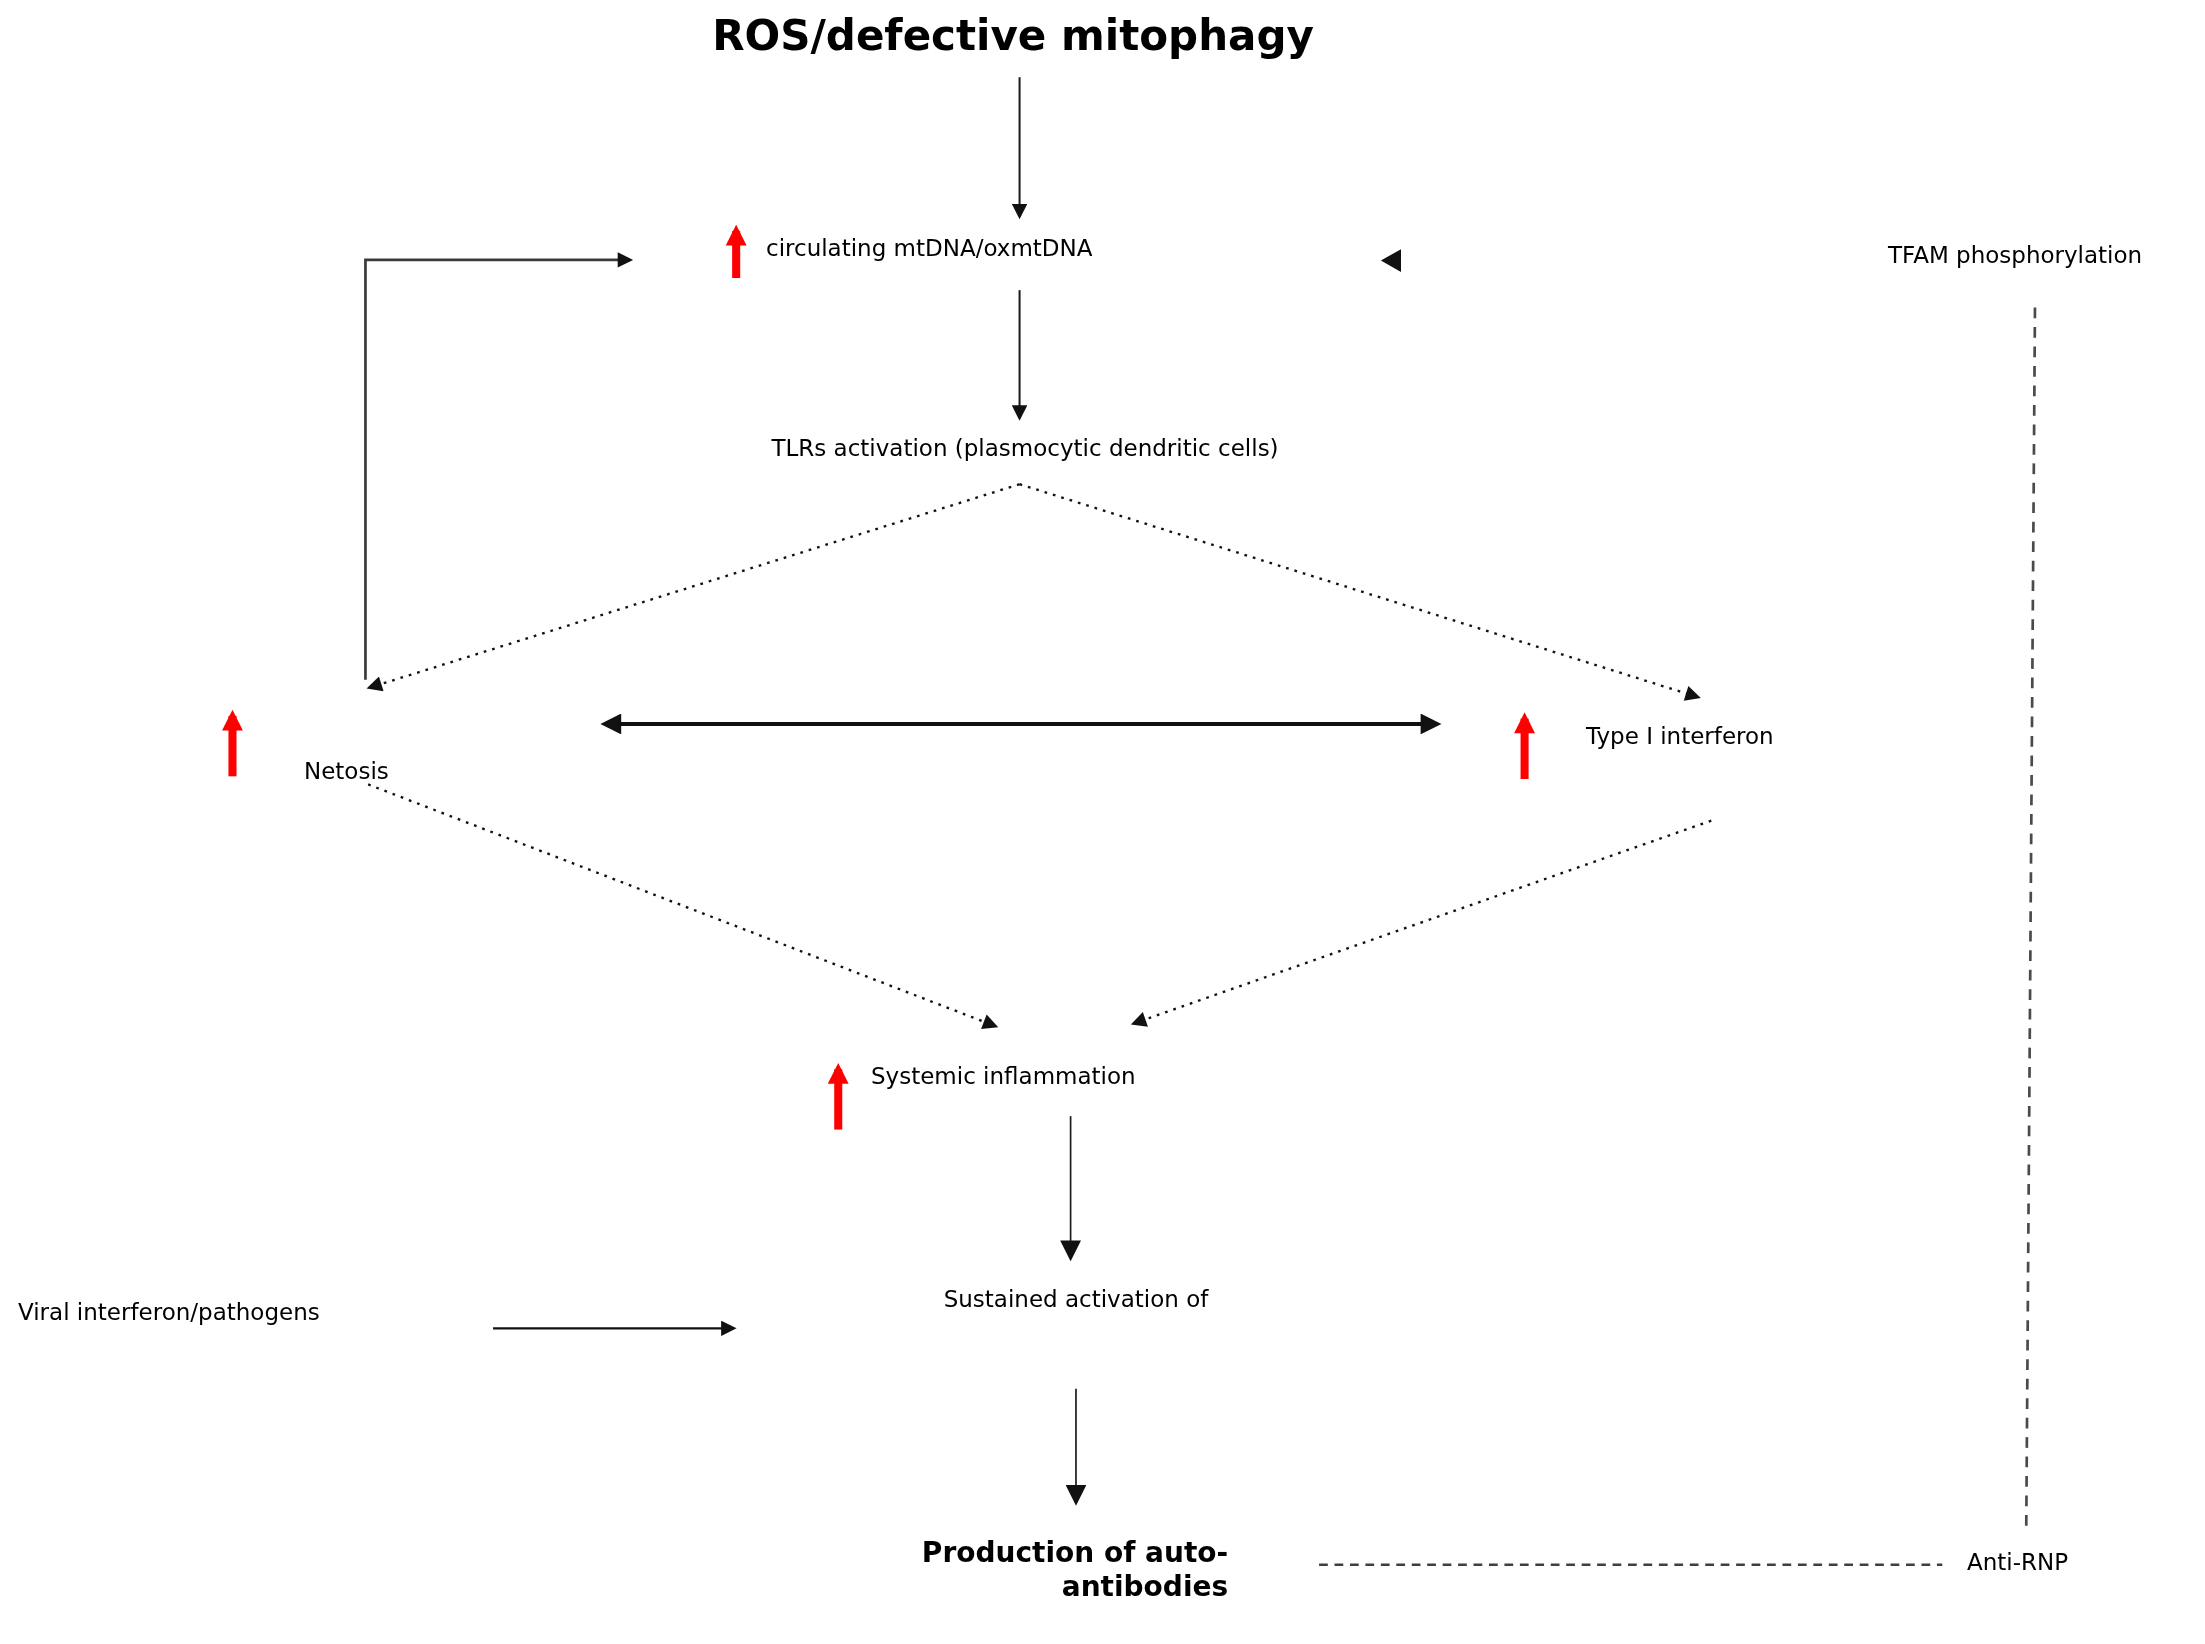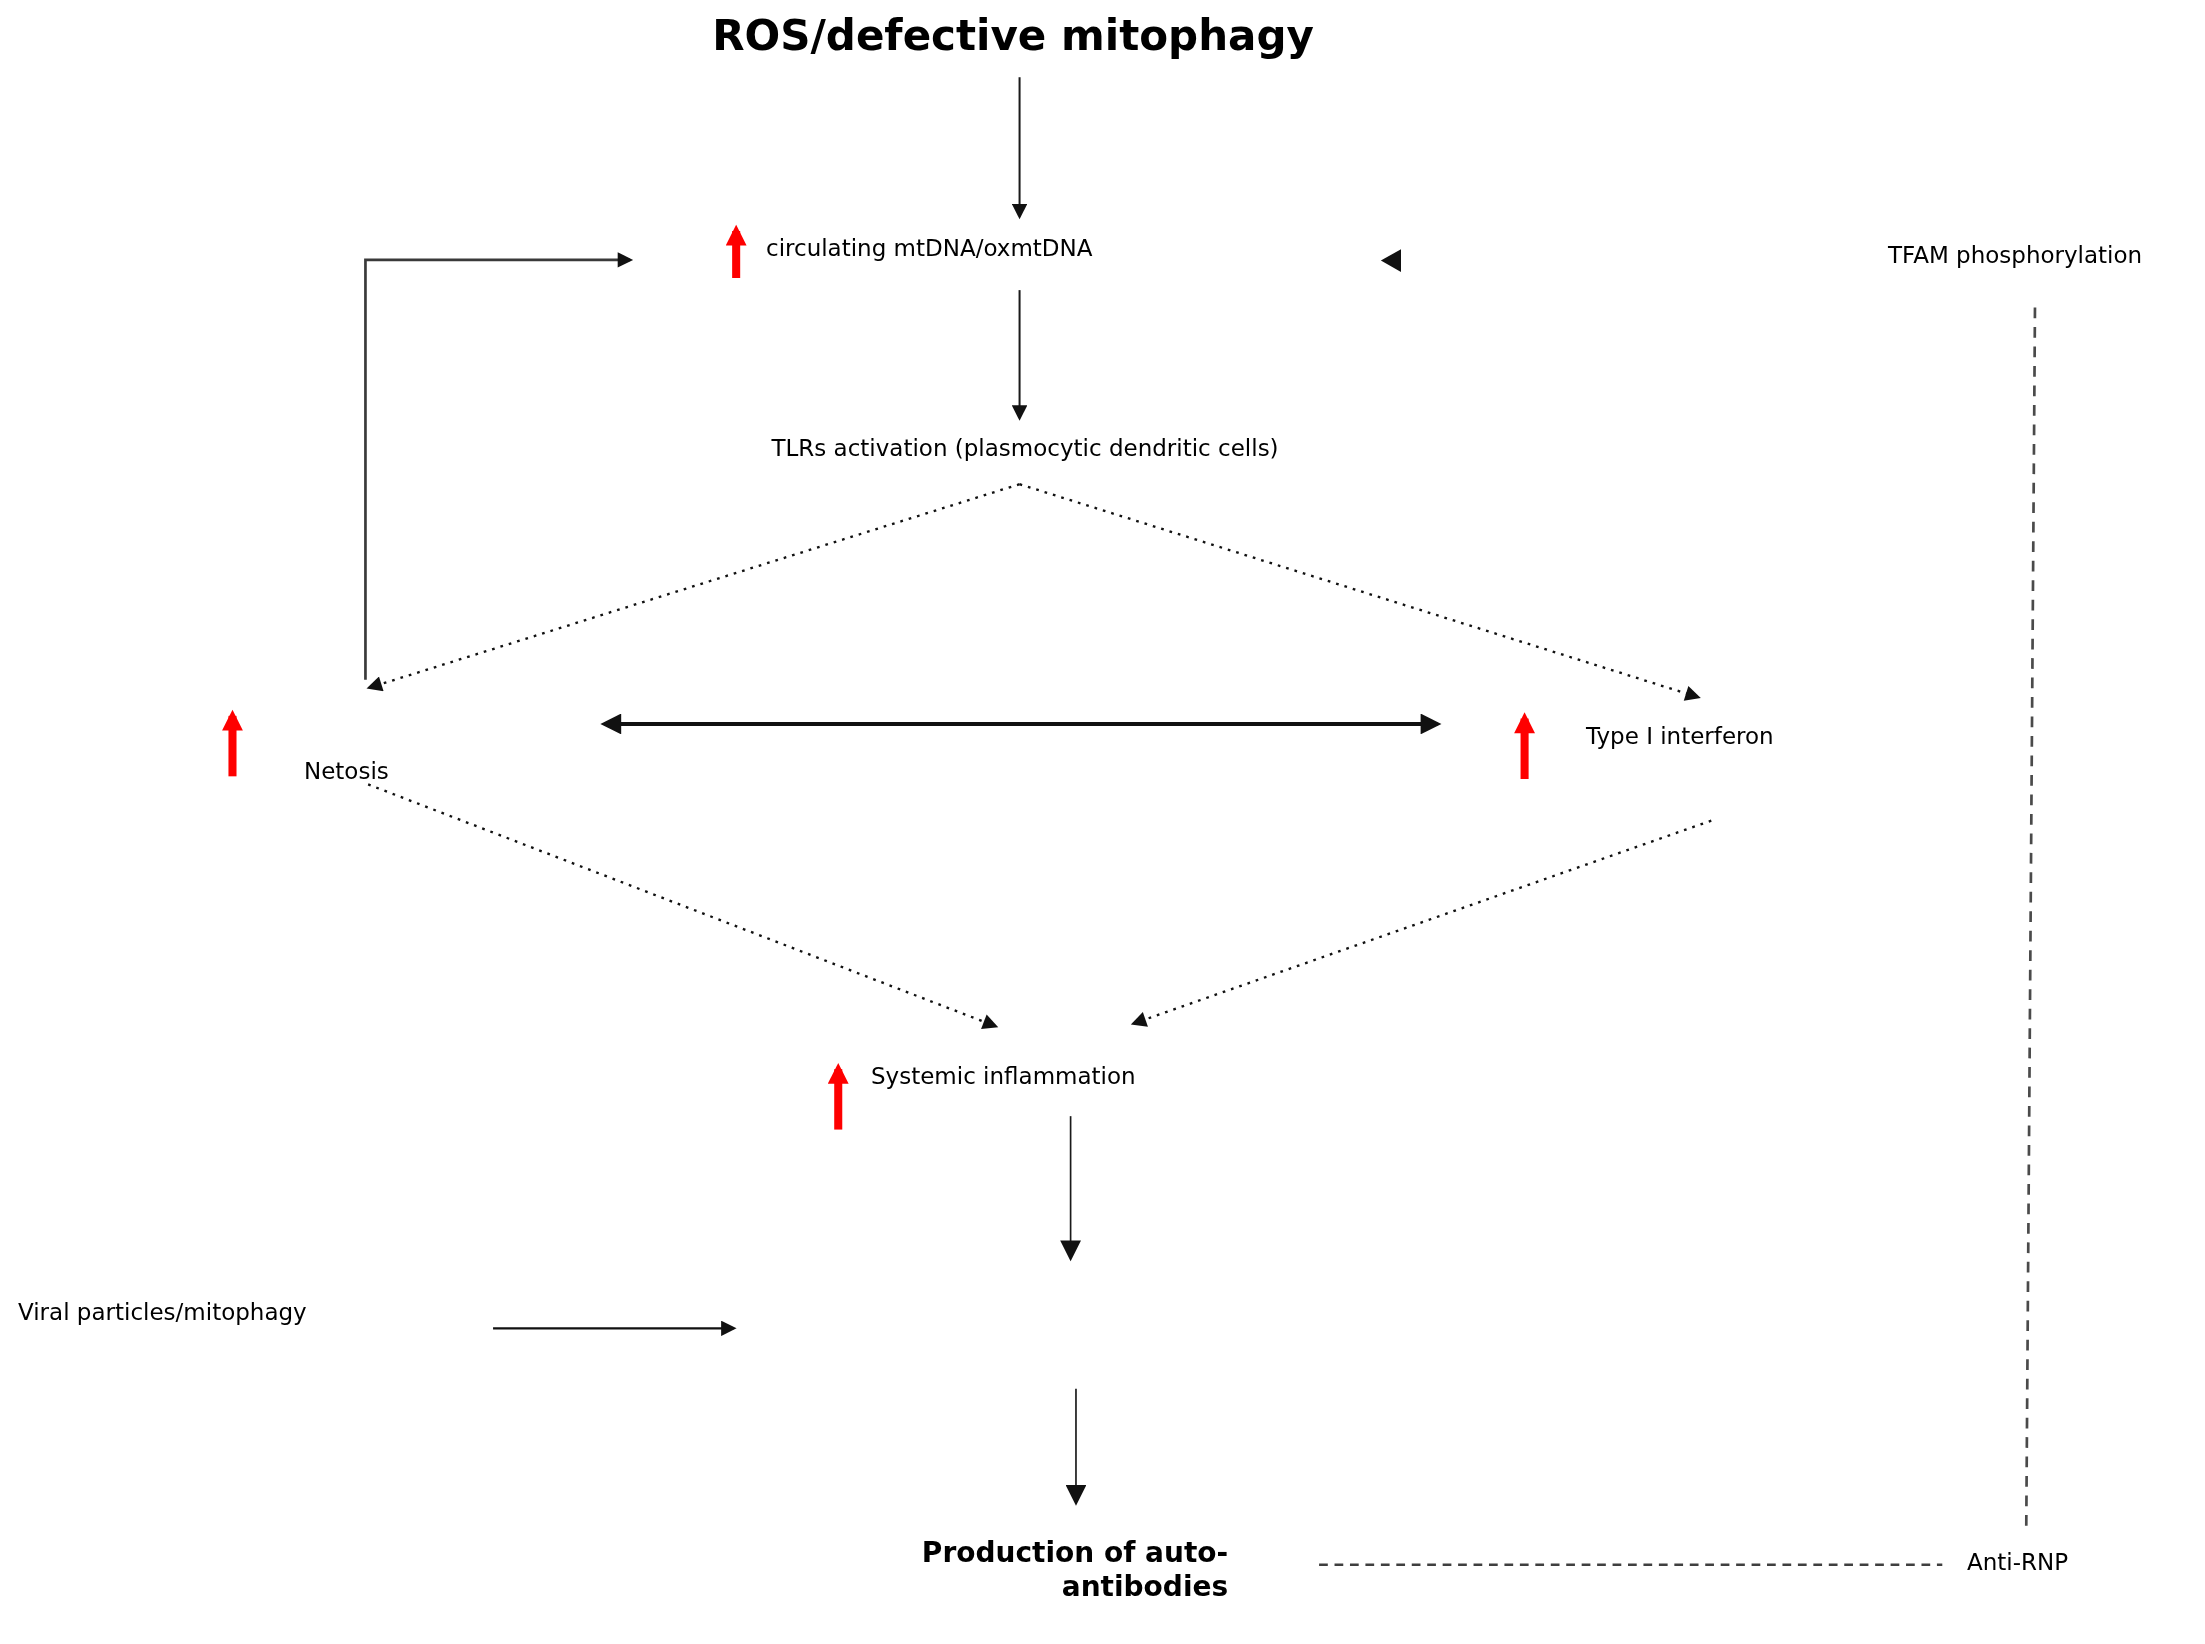--- a/index.html
+++ b/index.html
@@ -81,23 +81,24 @@
 <div class="label t-tfam">TFAM phosphorylation</div>
 
 <div class="label ctr t-tlrs">TLRs activation (plasmocytic dendritic cells)</div>
 
 <div class="label t-netosis">Netosis</div>
 
 <div class="label t-type1">Type I interferon</div>
 
 <div class="label t-systemic">Systemic inflammation</div>
 
-<div class="label t-viral">Viral particles/mitophagy</div>
+<div class="label t-viral">Viral interferon/pathogens</div>
 
 <div class="label ctr t-sustained">
+  <div>Sustained activation of</div>
 </div>
 
 <div class="label b ctr t-production">
   <div>Production of auto-</div>
   <div>antibodies</div>
 </div>
 
 <div class="label t-antirnp">Anti-RNP</div>
 
 

